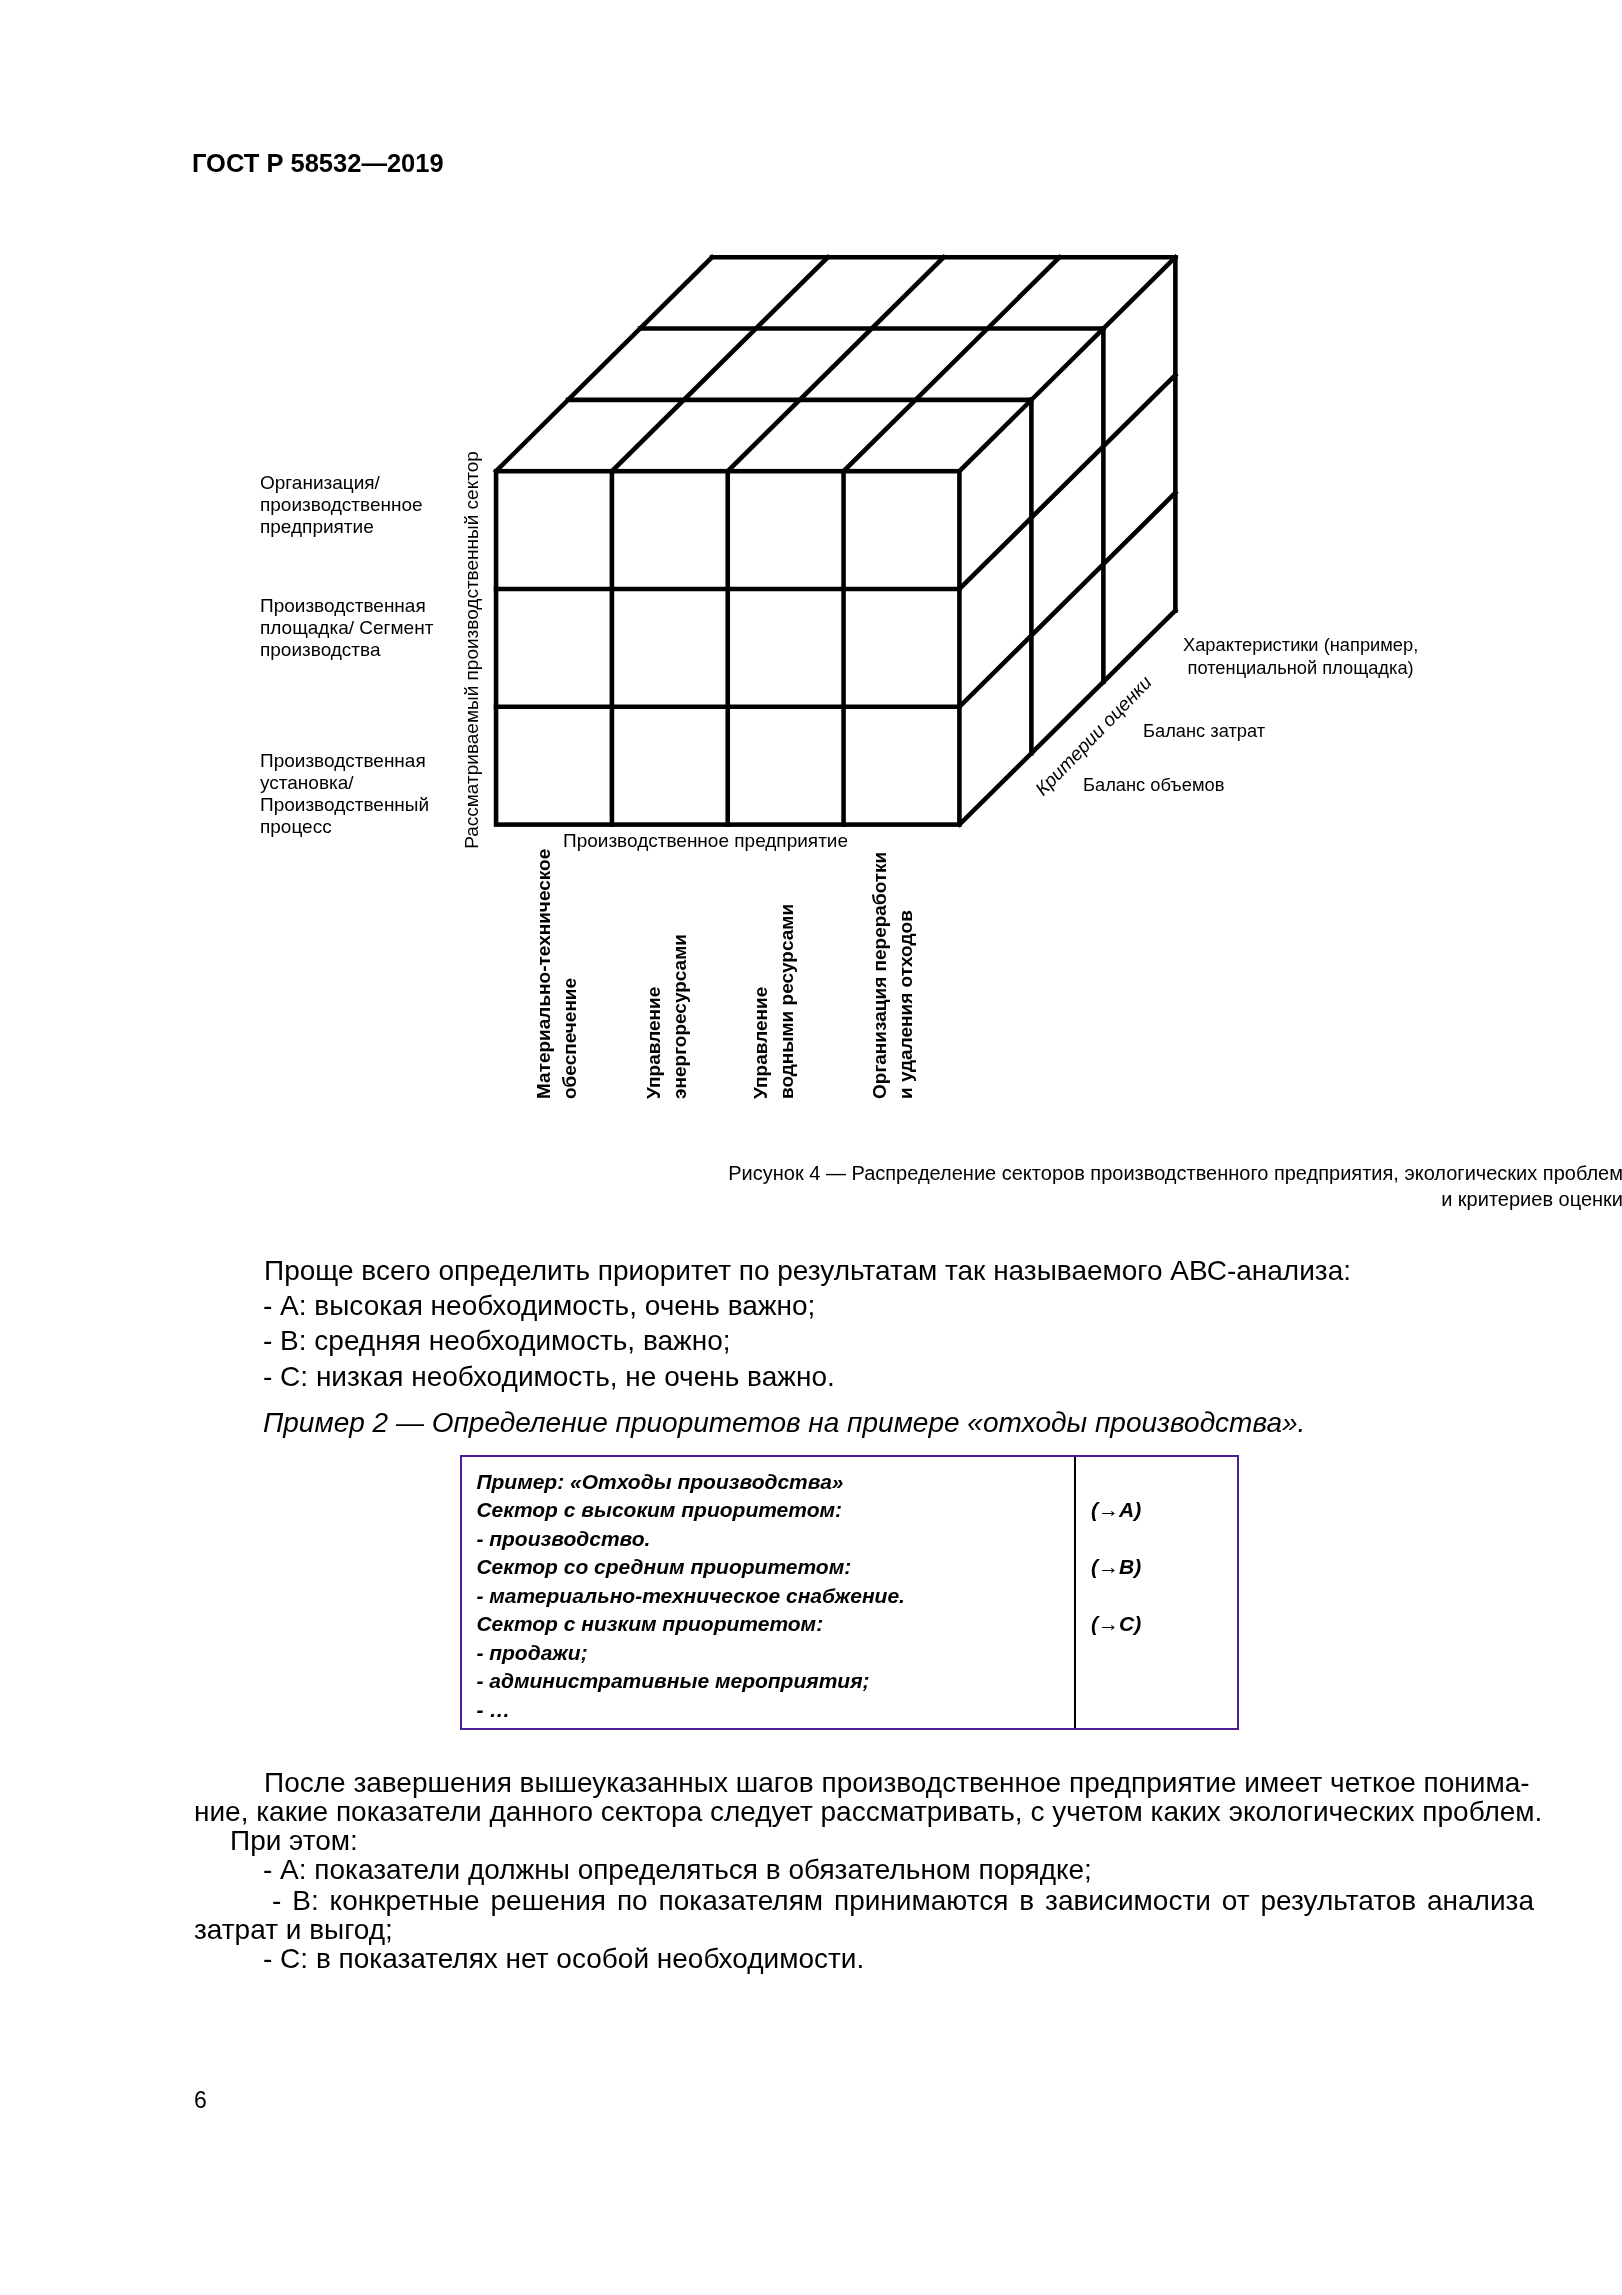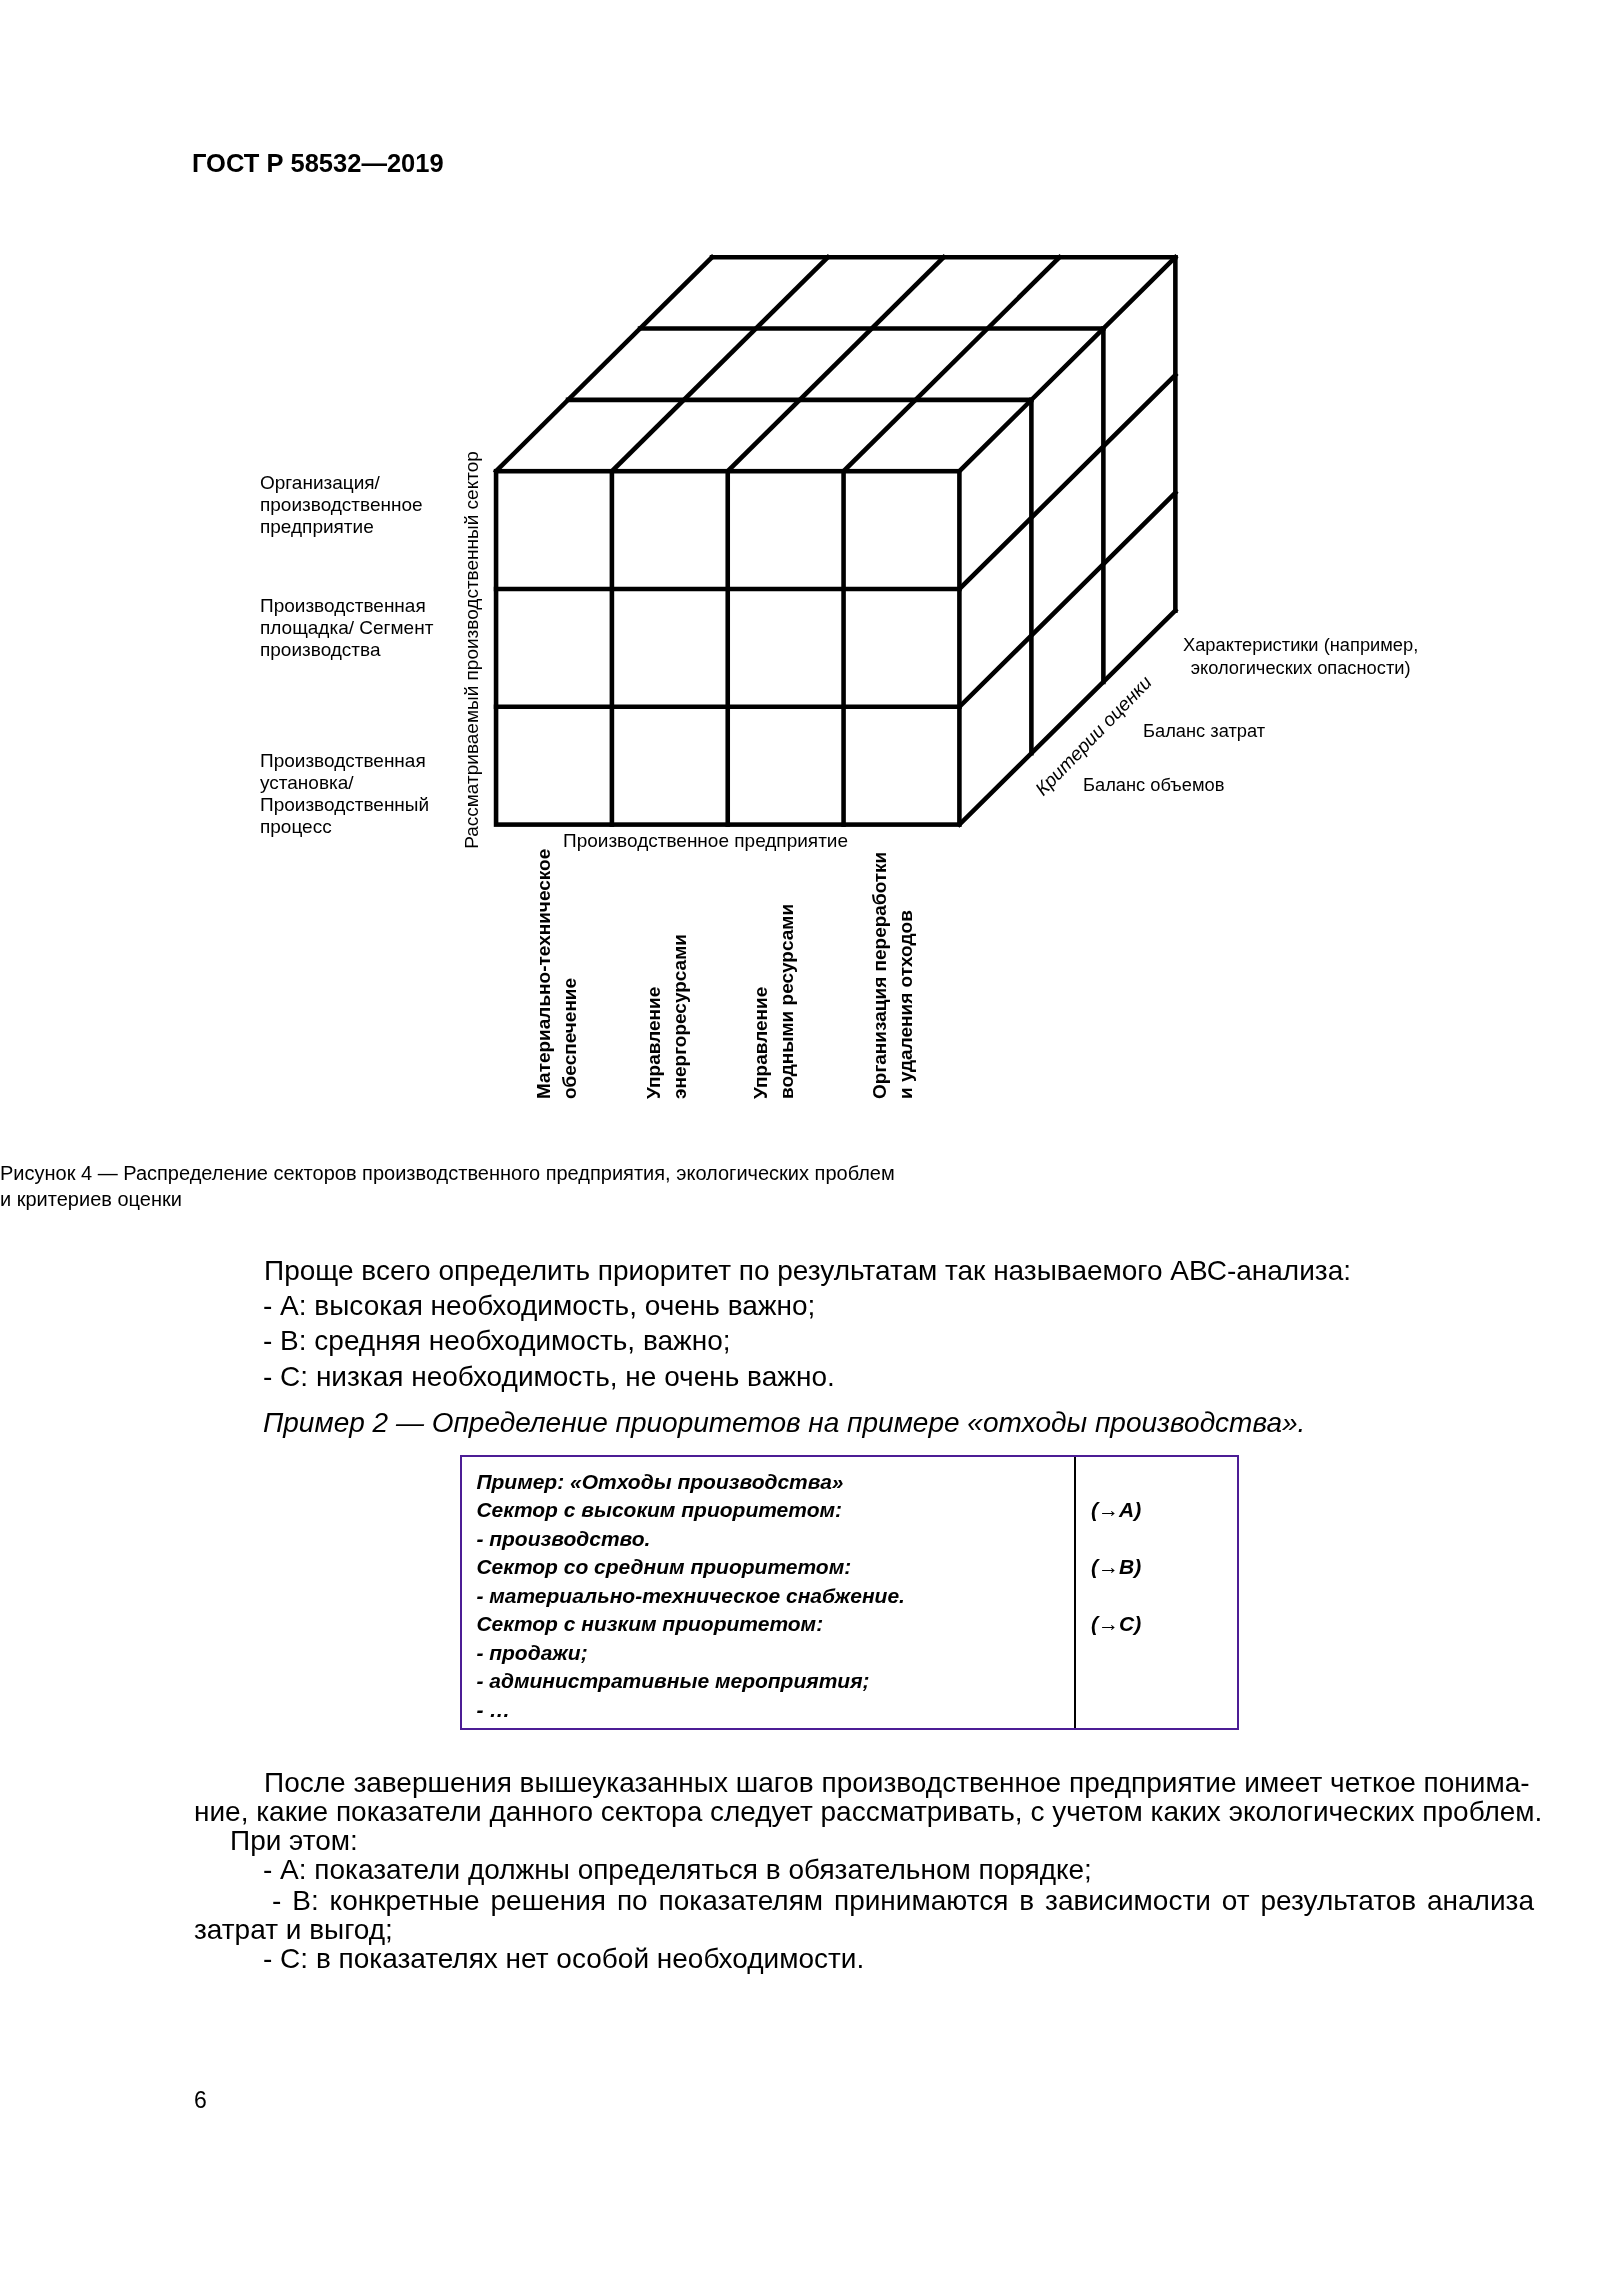--- a/index.html
+++ b/index.html
@@ -9,21 +9,21 @@
   .hdr { left: 192px; top: 149px; font-size: 25.5px; font-weight: bold; }
   .lbl-left { left: 260px; font-size: 19px; font-weight: normal; line-height: 22px; white-space: normal; width: 196px; }
   .cube { position: absolute; left: 0; top: 0; }
   .vert-sector { font-size: 19px; left: 472px; top: 650px; transform: translate(-50%, -50%) rotate(-90deg); }
   .prod-ent { left: 563px; top: 830px; font-size: 19px; }
   .rot-group { position: absolute; top: 1099px; width: 0; height: 0; }
   .rot-text { position: absolute; left: 0; top: 0; transform-origin: 0 0; transform: rotate(-90deg);
               font-size: 19px; font-weight: bold; line-height: 26px; white-space: nowrap; }
   .right-lbl { font-size: 18.3px; line-height: 23px; }
   .crit { left: 1031px; top: 785px; font-size: 19px; font-style: italic; transform-origin: 0 0; transform: rotate(-46deg); }
-  .caption { left: 0; width: 1623px; text-align: left; font-size: 20px; line-height: 26px; white-space: normal; }
+  .caption { left: 0; width: 1623px; text-align: right; font-size: 20px; line-height: 26px; white-space: normal; }
   .body-text { font-size: 28px; }
   .example-title { left: 263px; top: 1407px; font-size: 28px; font-weight: normal; font-style: italic; }
   .ex-table { position: absolute; left: 460px; top: 1455px; width: 779px; height: 275px;
               border: 2px solid #4c1d95; box-sizing: border-box; }
   .ex-divider { position: absolute; left: 612px; top: 0; bottom: 0; border-left: 2px solid #000; }
   .ex-lines { position: absolute; left: 14.4px; top: 10.5px; font-size: 21px; font-weight: bold; font-style: italic; line-height: 28.5px; }
   .ex-arrows { position: absolute; left: 629px; top: 10.5px; font-size: 21px; font-weight: bold; font-style: italic; line-height: 28.5px; }
   .ex-line { height: 28.5px; white-space: nowrap; }
   .page-num { left: 194px; top: 2087px; font-size: 23px; }
 </style>
@@ -93,21 +93,21 @@
     <div class="rot-text">
       <div>Организация переработки</div>
       <div>и удаления отходов</div>
     </div>
   </div>
 
   <div class="abs crit">Критерии оценки</div>
 
   <div class="abs right-lbl" style="left:1183px; top:633px; text-align:center;">
     <div>Характеристики (например,</div>
-    <div>экологических опасности)</div>
+    <div>потенциальной площадка)</div>
   </div>
   <div class="abs right-lbl" style="left:1143px; top:719px;">Баланс затрат</div>
   <div class="abs right-lbl" style="left:1083px; top:773px;">Баланс объемов</div>
 
   <div class="abs caption" style="top:1160px;">
     <div>Рисунок 4 — Распределение секторов производственного предприятия, экологических проблем</div>
     <div>и критериев оценки</div>
   </div>
 </div>
 

